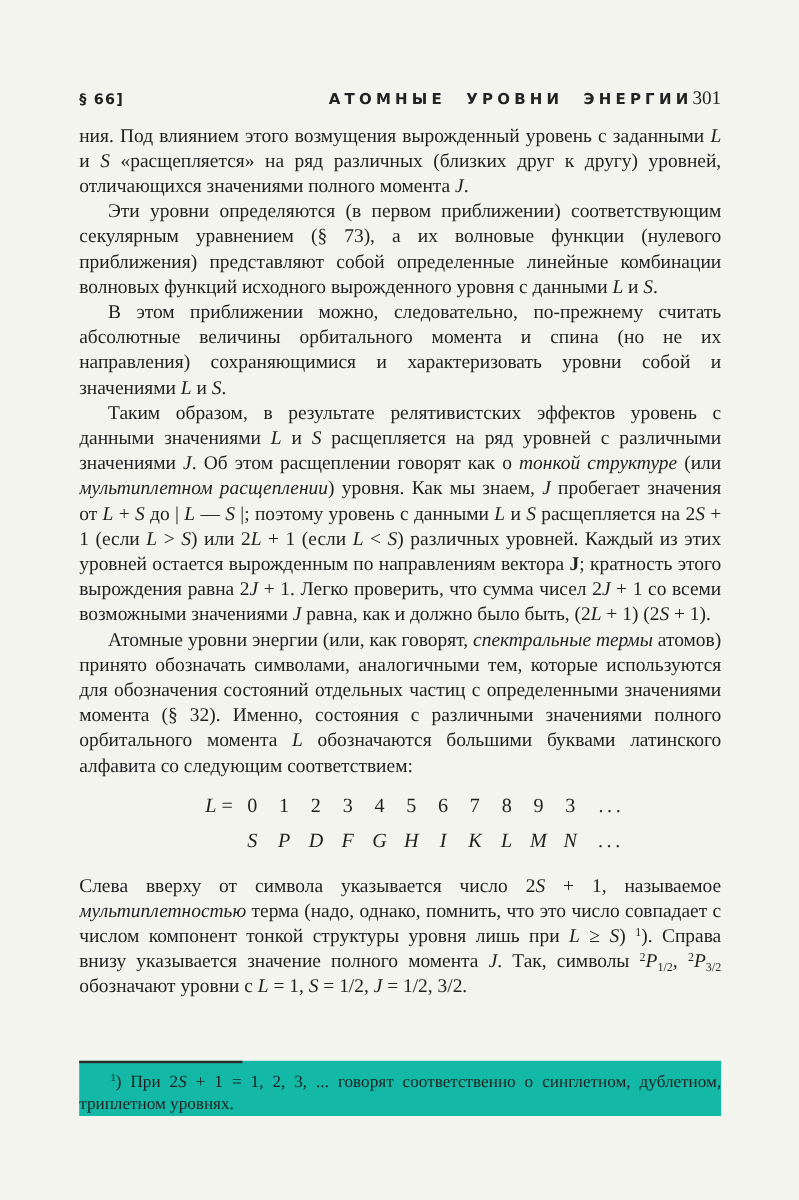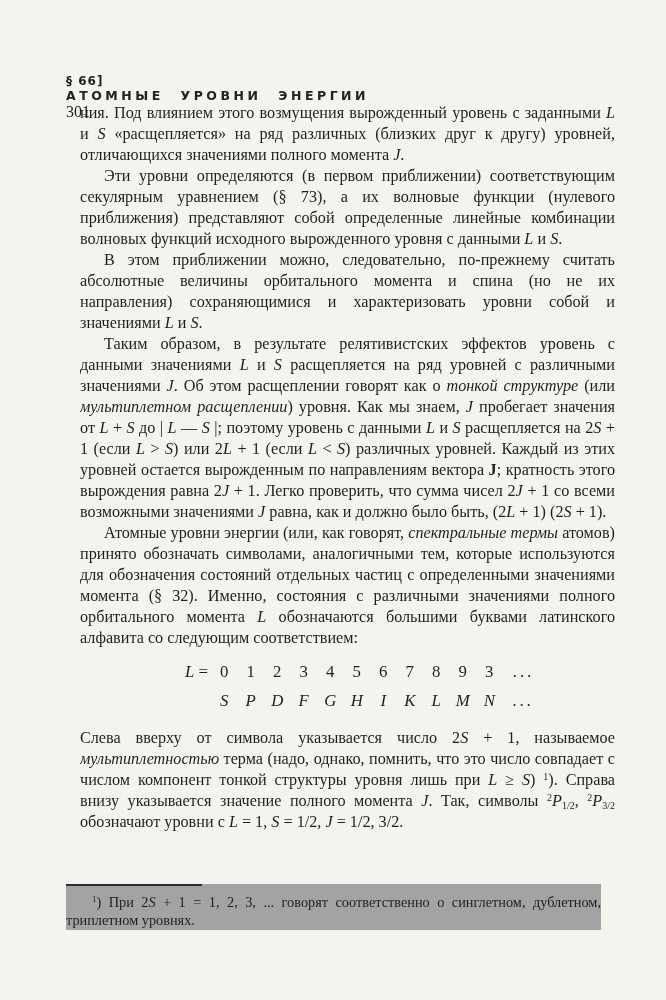--- a/index.html
+++ b/index.html
@@ -11,58 +11,58 @@
   .page {
     position: relative;
     width: 666px; height: 1000px;
     background: #f4f4ef;
     color: #1f1f1f;
     overflow: hidden;
   }
   .running-head {
     position: absolute;
     top: 74px; left: 66px; width: 535px;
-    display: flex; align-items: baseline; flex-direction: column;
+    display: flex; align-items: baseline;
   }
   .sec {
     font-family: "DejaVu Sans", "Liberation Sans", sans-serif;
     font-weight: bold; font-size: 12px; letter-spacing: 1px;
   }
   .ttl {
-    flex: 1; text-align: left;
+    flex: 1; text-align: right;
     font-family: "DejaVu Sans", "Liberation Sans", sans-serif;
     font-weight: bold; font-size: 12.5px;
     letter-spacing: 3.5px; word-spacing: 9px;
     color: #222;
   }
   .pno { font-size: 16px; }
   .body-text {
     position: absolute;
-    top: 103px; left: 80px; width: 535px; height: 780px;
+    top: 103px; left: 66px; width: 535px; height: 780px;
     overflow: hidden;
     font-size: 16.2px; line-height: 21px;
     text-align: justify;
   }
   p.para { margin: 0; text-indent: 0; }
   p.indent { text-indent: 24px; }
   .it { font-style: italic; }
   .bd { font-weight: bold; }
   .sup { font-size: 0.62em; position: relative; top: -0.5em; line-height: 0; }
   .sub { font-size: 0.62em; position: relative; top: 0.28em; line-height: 0; }
   .term-table { margin: 12px 0 9px 86px; font-size: 16.8px; }
   .trow { display: flex; align-items: baseline; height: 29px; }
   .tlabel { width: 42px; text-align: right; padding-right: 3px; white-space: pre; }
   .tcells { display: inline-flex; }
   .tcell { display: inline-block; width: 26.5px; text-align: center; }
   .tcell.it { font-style: italic; }
   .tcell:last-child { width: 42px; letter-spacing: 3px; }
   .footnote {
     position: absolute;
     left: 66px; top: 884px; width: 535px;
-    background: #a3a3a3;
+    background: #14b8a6;
   }
   .fn-rule {
     width: 136px; height: 1.5px;
     background: #2c2c2c;
     margin: 0 0 7px 0;
   }
   .fn-text {
     margin: 0;
     font-size: 14.3px; line-height: 18.8px;
     text-align: justify; text-indent: 26px;

